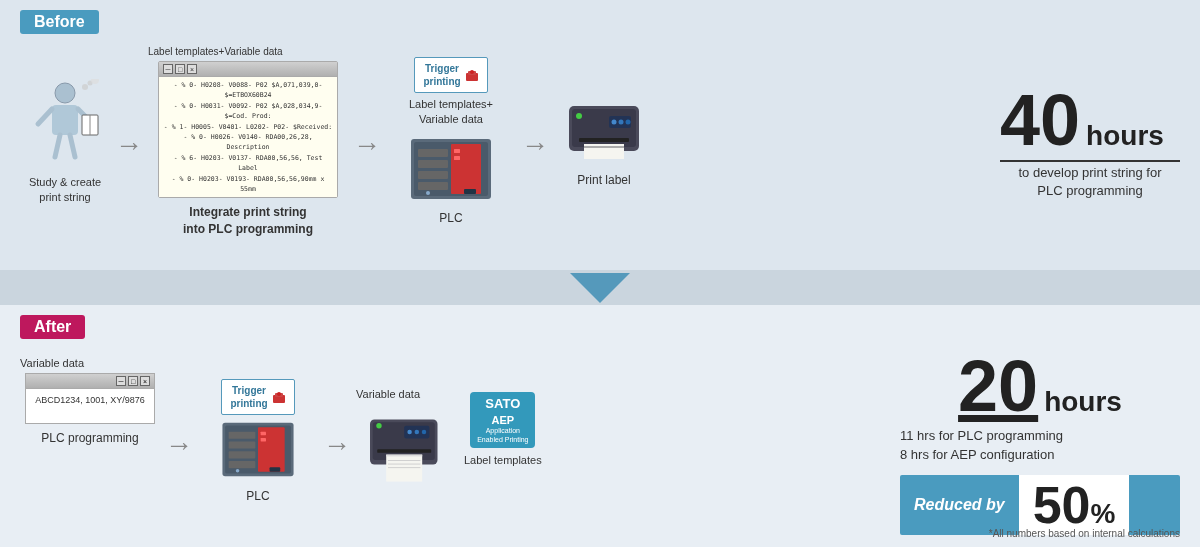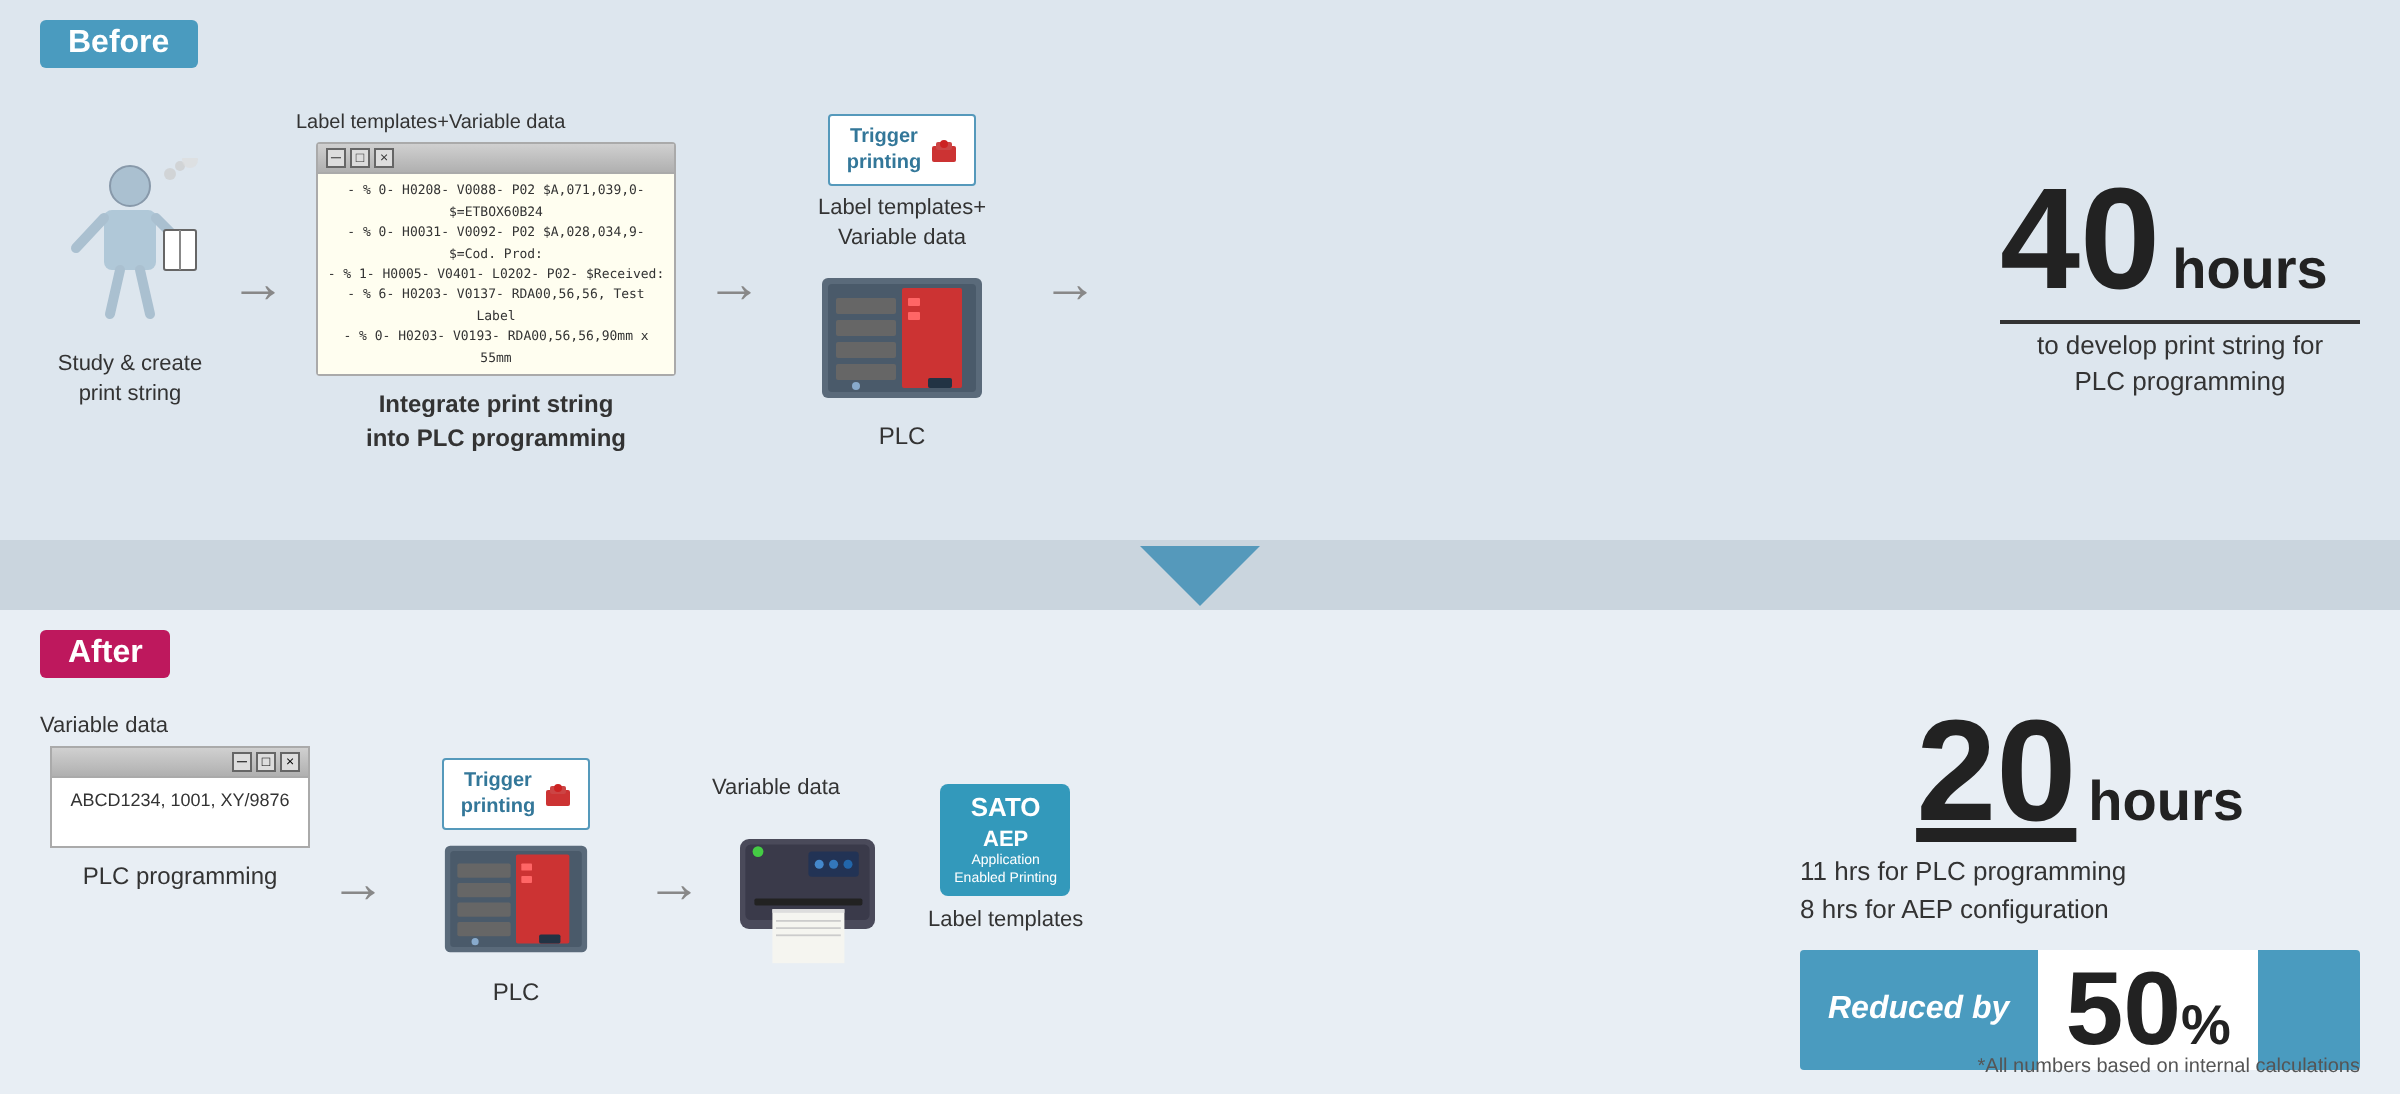--- a/index.html
+++ b/index.html
@@ -348,20 +348,21 @@
             <div class="win-buttons">
               <div class="win-btn">─</div>
               <div class="win-btn">□</div>
               <div class="win-btn">×</div>
             </div>
           </div>
           <div class="code-content">
             <div>- % 0- H0208- V0088- P02 $A,071,039,0- $=ETBOX60B24</div>
             <div>- % 0- H0031- V0092- P02 $A,028,034,9- $=Cod. Prod:</div>
             <div>- % 1- H0005- V0401- L0202- P02- $Received:</div>
+            <div>- % 0- H0026- V0140- RDA00,26,28, Description</div>
             <div>- % 6- H0203- V0137- RDA00,56,56, Test Label</div>
             <div>- % 0- H0203- V0193- RDA00,56,56,90mm x 55mm</div>
           </div>
         </div>
         <div class="step-label" style="font-size:12px; font-weight:bold;">Integrate print string<br>into PLC programming</div>
       </div>
 
       <div class="arrow">→</div>
 
       <div class="flow-step" style="width:130px;">
@@ -393,20 +394,41 @@
           <rect x="48" y="22" width="6" height="4" fill="#ff6666" rx="0.5"></rect>
 
           <circle cx="22" cy="59" r="2" fill="#88aacc"></circle>
           <rect x="58" y="55" width="12" height="5" fill="#223344" rx="1"></rect>
         </svg>
         <div class="step-label">PLC</div>
       </div>
 
       <div class="arrow">→</div>
 
+      <div class="flow-step" style="width:100px;">
+
+        <svg width="80" height="70" viewBox="0 0 80 70">
+
+          <rect x="5" y="10" width="70" height="45" rx="5" fill="#4a4a5a"></rect>
+          <rect x="8" y="13" width="64" height="38" rx="3" fill="#3a3a4a"></rect>
+
+          <rect x="20" y="48" width="40" height="15" fill="#f5f5f0"></rect>
+          <rect x="20" y="50" width="40" height="2" fill="#aaa"></rect>
+
+          <rect x="45" y="20" width="22" height="12" rx="2" fill="#223355"></rect>
+          <circle cx="50" cy="26" r="2.5" fill="#4488cc"></circle>
+          <circle cx="57" cy="26" r="2.5" fill="#3377bb"></circle>
+          <circle cx="64" cy="26" r="2.5" fill="#2266aa"></circle>
+
+          <rect x="15" y="42" width="50" height="4" rx="1" fill="#222"></rect>
+
+          <circle cx="15" cy="20" r="3" fill="#44cc44"></circle>
+        </svg>
+        <div class="step-label">Print label</div>
+      </div>
 
       <div style="flex:1;"></div>
 
       <div class="hours-box" style="min-width:180px; text-align:left; padding-left:20px;">
         <div style="display:flex; align-items:baseline;">
           <span class="hours-big">40</span>
           <span class="hours-unit" style="margin-left:6px;">hours</span>
         </div>
         <div class="hours-desc">to develop print string for<br>PLC programming</div>
       </div>

